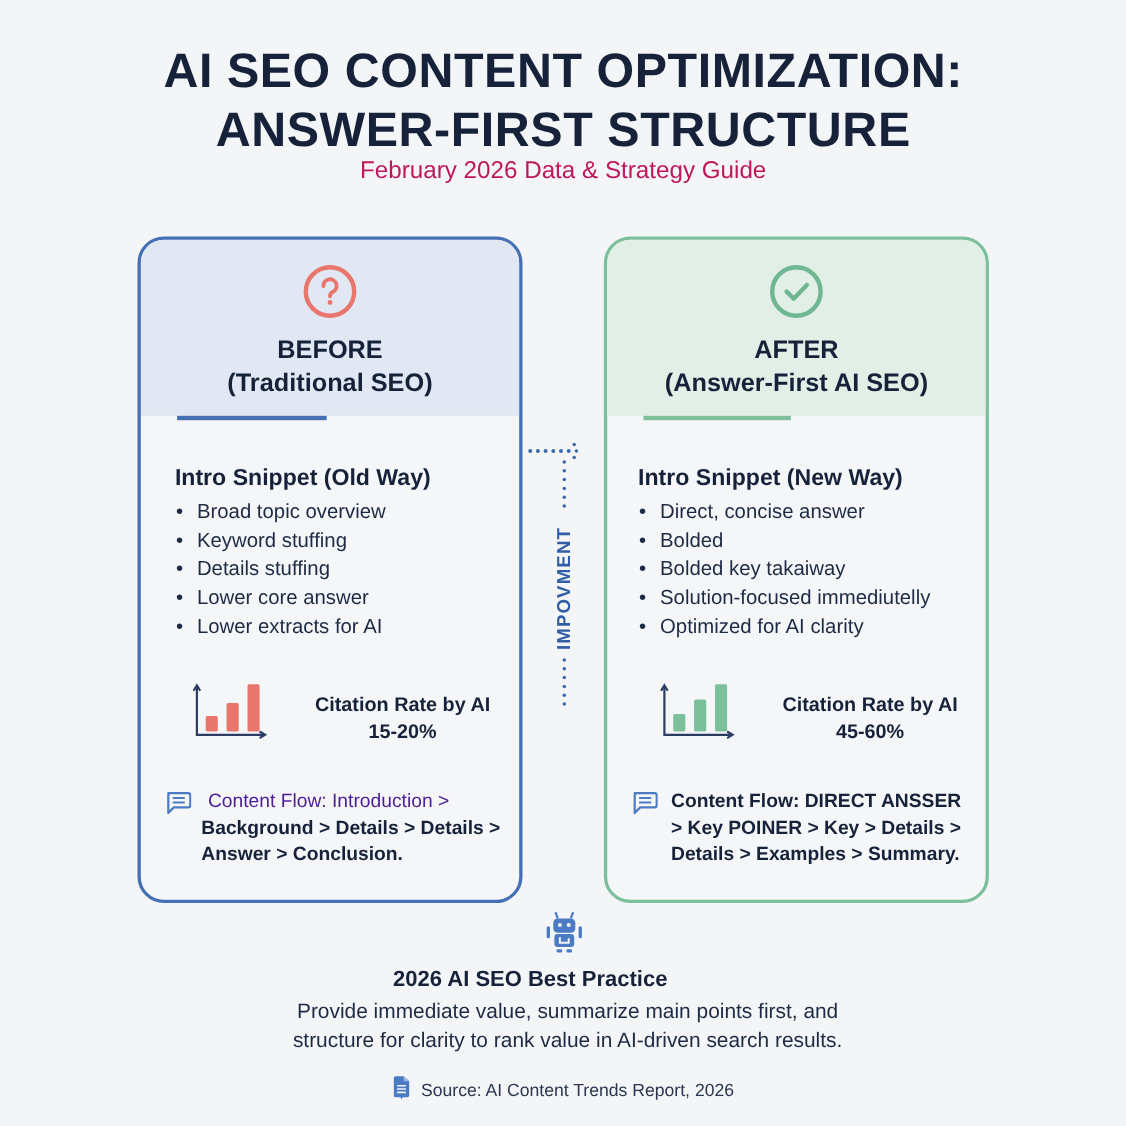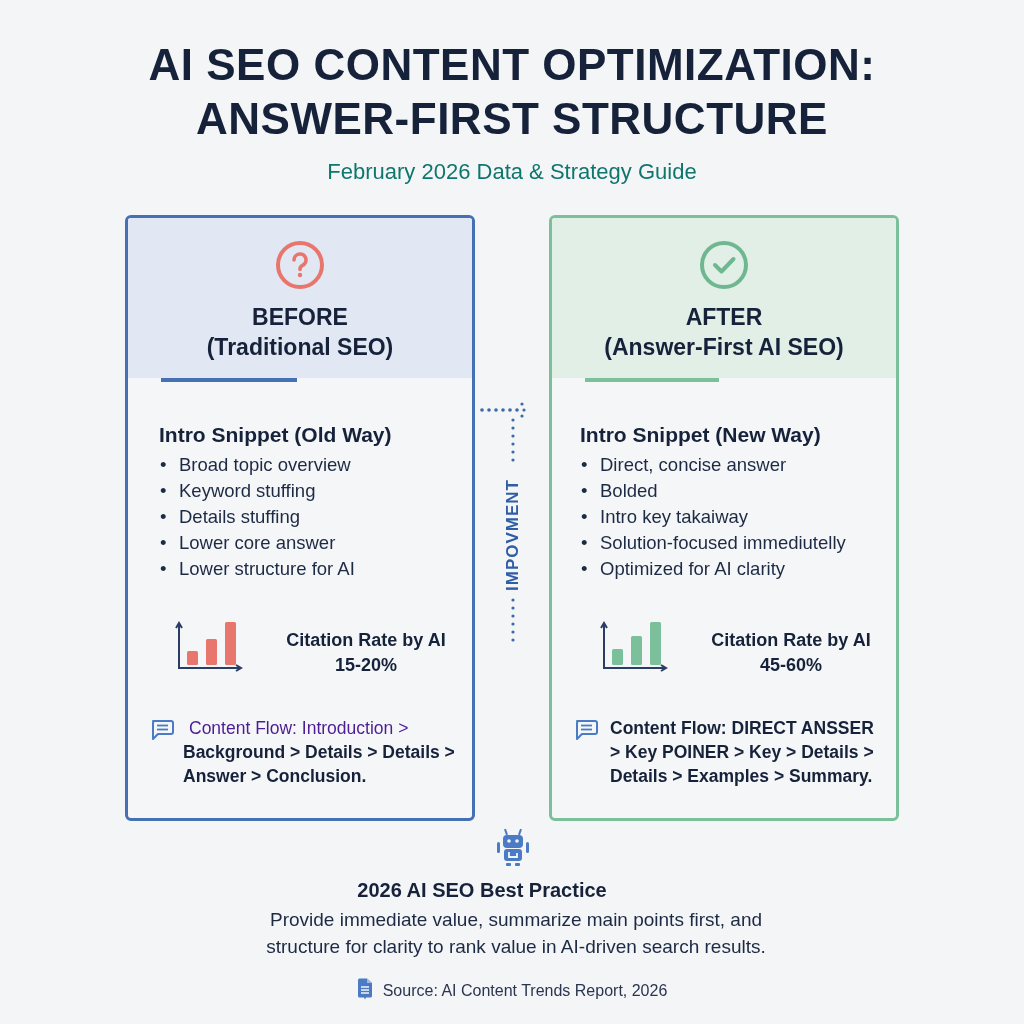--- a/index.html
+++ b/index.html
@@ -10,26 +10,26 @@
       color: #17233d;
       position: relative;
       overflow: hidden;
     }
     .title {
       position: absolute; left: 0; width: 1024px; top: 38px;
       text-align: center; font-weight: 700; font-size: 44px; line-height: 54px;
       color: #16223a; letter-spacing: 0.5px;
     }
     .subtitle {
-      position: absolute; left: 0; width: 1024px; top: 159px;
-      text-align: center; font-size: 22px; color: #0f766e;
+      position: absolute; left: 0; width: 1024px; top: 142px;
+      text-align: center; font-size: 22px; color: #be185d;
     }
     .panel {
       position: absolute; top: 215px; width: 350px; height: 606px;
-      border: 3px solid; border-radius: 6px; background: #f5f6f8; overflow: hidden;
+      border: 3px solid; border-radius: 24px; background: #f5f6f8; overflow: hidden;
     }
     .panel.before { left: 125px; border-color: #4570b4; }
     .panel.after { left: 549px; border-color: #7cc09b; }
     .panel-head {
       position: absolute; left: 0; top: 0; width: 100%; height: 160px;
     }
     .before .panel-head { background: #e1e8f3; }
     .after .panel-head { background: #e2efe7; }
     .head-icon {
       position: absolute; top: 22px; left: 50%; transform: translateX(-50%);
@@ -106,21 +106,21 @@
       <div>(Traditional SEO)</div>
     </div>
   </div>
   <div class="head-underline"></div>
   <div class="section-title">Intro Snippet (Old Way)</div>
   <ul class="bullets">
     <li>Broad topic overview</li>
     <li>Keyword stuffing</li>
     <li>Details stuffing</li>
     <li>Lower core answer</li>
-    <li>Lower structure for AI</li>
+    <li>Lower extracts for AI</li>
   </ul>
   <div class="metric">
     <svg width="70" height="60" viewBox="0 0 70 60">
       <path d="M5 8 V52 H66" fill="none" stroke="#2c3d63" stroke-width="2"></path>
       <path d="M2 12 L5 7 L8 12" fill="none" stroke="#2c3d63" stroke-width="2"></path>
       <path d="M62 49 L67 52 L62 55" fill="none" stroke="#2c3d63" stroke-width="2"></path>
       <rect x="13" y="35" width="11" height="14" rx="1.5" fill="#e8766c"></rect>
       <rect x="32" y="23" width="11" height="26" rx="1.5" fill="#e8766c"></rect>
       <rect x="51" y="6" width="11" height="43" rx="1.5" fill="#e8766c"></rect>
     </svg>
@@ -181,21 +181,21 @@
     <div class="head-label">
       <div>AFTER</div>
       <div>(Answer-First AI SEO)</div>
     </div>
   </div>
   <div class="head-underline"></div>
   <div class="section-title" style="left:28px;">Intro Snippet (New Way)</div>
   <ul class="bullets" style="left:29px;">
     <li>Direct, concise answer</li>
     <li>Bolded</li>
-    <li>Intro key takaiway</li>
+    <li>Bolded key takaiway</li>
     <li>Solution-focused immediutelly</li>
     <li>Optimized for AI clarity</li>
   </ul>
   <div class="metric" style="left:47px;">
     <svg width="70" height="60" viewBox="0 0 70 60">
       <path d="M5 8 V52 H66" fill="none" stroke="#2c3d63" stroke-width="2"></path>
       <path d="M2 12 L5 7 L8 12" fill="none" stroke="#2c3d63" stroke-width="2"></path>
       <path d="M62 49 L67 52 L62 55" fill="none" stroke="#2c3d63" stroke-width="2"></path>
       <rect x="13" y="33" width="11" height="16" rx="1.5" fill="#7cc09b"></rect>
       <rect x="32" y="20" width="11" height="29" rx="1.5" fill="#7cc09b"></rect>

